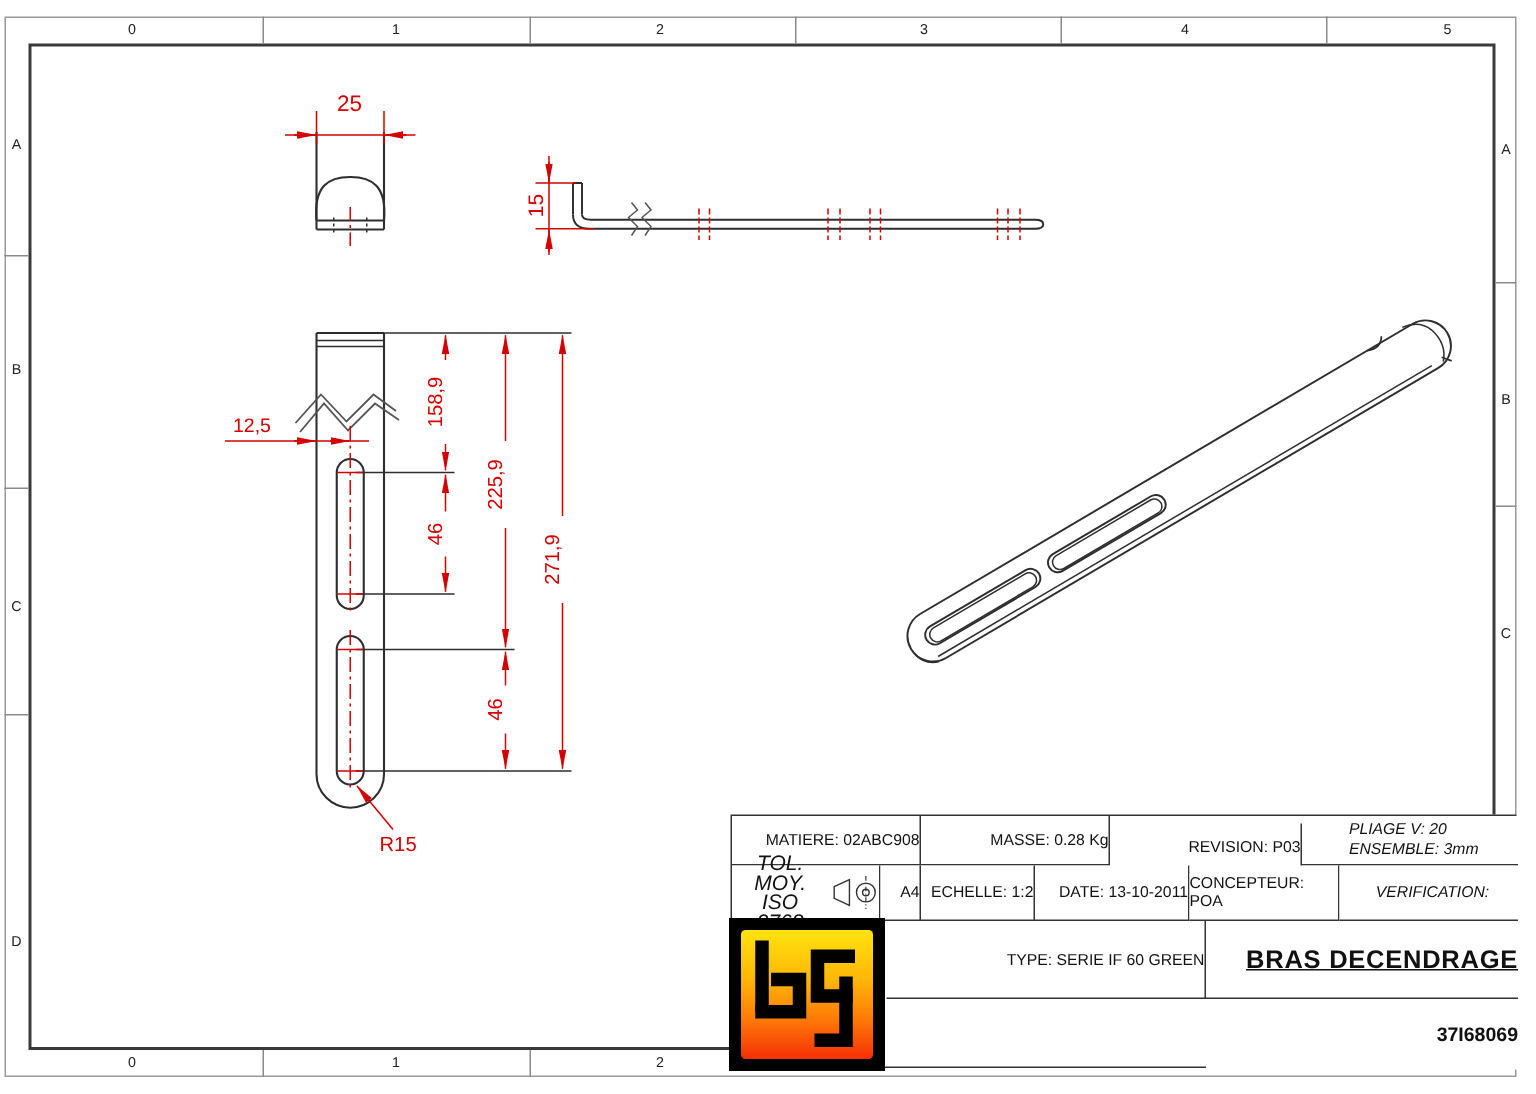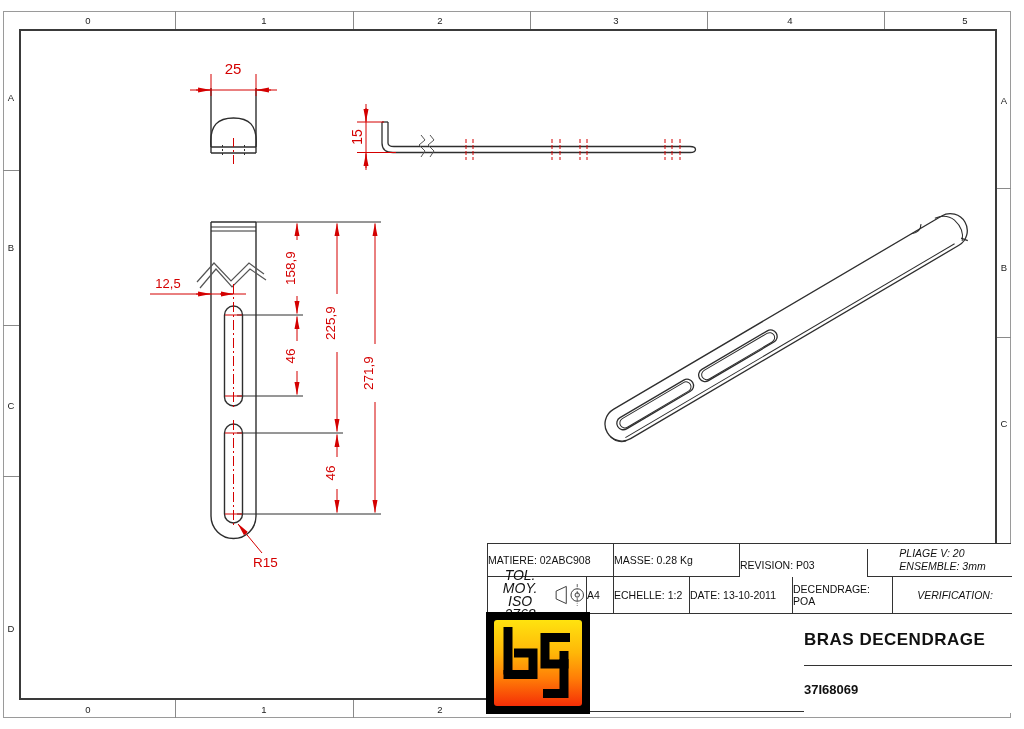--- a/index.html
+++ b/index.html
@@ -6,27 +6,27 @@
   body{width:1024px;height:729px;position:relative;font-family:"Liberation Sans",sans-serif;overflow:hidden;}
   .abs{position:absolute;box-sizing:border-box;}
   
   .outer-border{left:3px;top:11px;width:1008px;height:707px;border:1px solid #9a9a9a;}
   .inner-border{left:19px;top:29px;width:978px;height:671px;border:2px solid #3a3a3a;}
   .grid-label{font-size:9.5px;color:#222;transform:translate(-50%,-50%);white-space:nowrap;}
   .vdiv{width:1px;background:#8a8a8a;}
   .hdiv{height:1px;background:#8a8a8a;}
   
   .tb{left:487px;top:543px;width:524px;height:169px;background:#fff;border:1.5px solid #333;}
-  .cell{position:absolute;box-sizing:border-box;display:flex;align-items:center;justify-content:flex-start;
+  .cell{position:absolute;box-sizing:border-box;display:flex;align-items:center;justify-content:flex-end;
         font-size:10.5px;color:#111;background:#fff;border-right:1px solid #333;border-bottom:1px solid #333;}
   .cell.noR{border-right:none;}
   .cell.noB{border-bottom:none;}
   .cell.leftal{justify-content:center;padding-left:5px;font-style:italic;}
   .cell .two{line-height:13px;}
-  .big-title{font-size:17px;font-weight:bold;letter-spacing:.5px;}
+  .big-title{font-size:17px;font-weight:bold;letter-spacing:.5px;text-decoration:underline;}
   .part-num{font-size:13px;font-weight:bold;}
   
   .logo{left:486px;top:612px;width:104px;height:102px;background:#000;}
   .logo-grad{position:absolute;left:8px;top:8px;right:8px;bottom:8px;border-radius:3px;
              background:linear-gradient(180deg,#ffe30f 0%,#ffb708 38%,#ff7d07 68%,#f52e06 100%);}
   svg text{font-family:"Liberation Sans",sans-serif;}
 </style>
 </head>
 <body>
 
@@ -241,26 +241,29 @@
   <div class="cell" style="left:99px;top:33px;width:27px;height:37px">
     <span>A4</span>
   </div>
   <div class="cell" style="left:126px;top:33px;width:76px;height:37px">
     <span>ECHELLE: 1:2</span>
   </div>
   <div class="cell" style="left:202px;top:33px;width:103px;height:37px">
     <span>DATE: 13-10-2011</span>
   </div>
   <div class="cell" style="left:305px;top:33px;width:100px;height:37px">
-    <span>DECENDRAGE: POA</span>
+    <span>CONCEPTEUR: POA</span>
   </div>
   <div class="cell noR leftal" style="left:405px;top:33px;width:119px;height:37px">
     <span>VERIFICATION:</span>
   </div>
 
+  <div class="cell" style="left:103px;top:70px;width:213px;height:52px">
+    <span>TYPE: SERIE IF 60 GREEN</span>
+  </div>
   <div class="cell noR" style="left:316px;top:70px;width:208px;height:52px">
     <span class="big-title">BRAS DECENDRAGE</span>
   </div>
   <div class="cell noR noB" style="left:316px;top:122px;width:208px;height:47px">
     <span class="part-num">37I68069</span>
   </div>
 </div>
 
 <div class="abs logo">
   <div class="logo-grad"></div>

